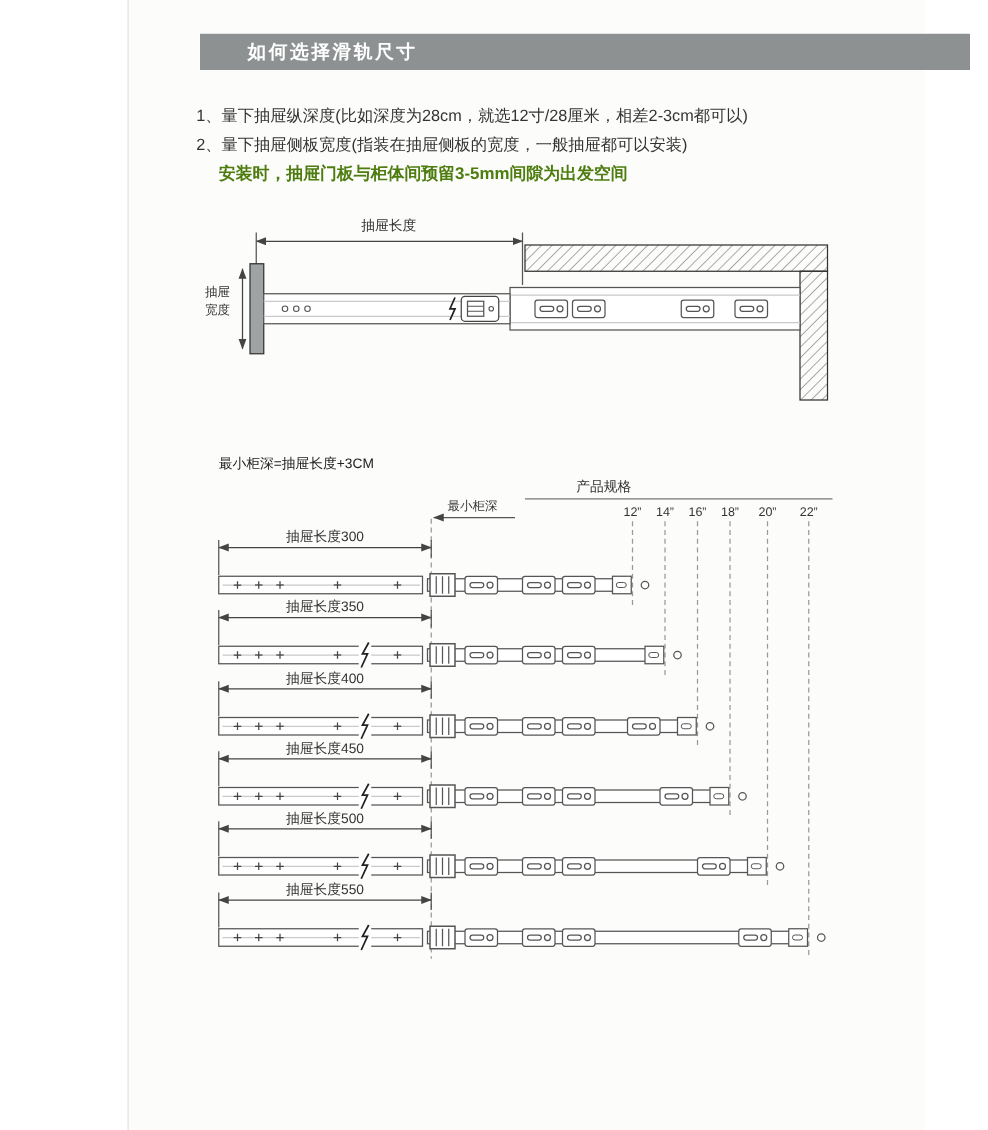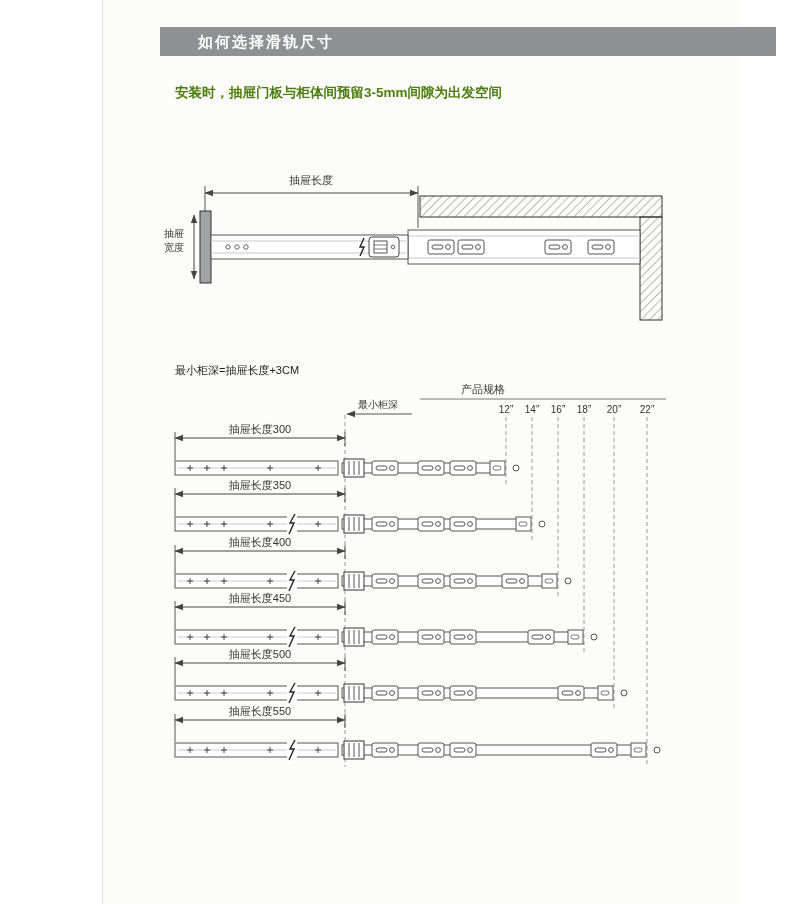--- a/index.html
+++ b/index.html
@@ -34,20 +34,22 @@
 
 <div class="page">
   <div class="content-bg"></div>
   <div class="left-rule"></div>
 
   <div class="header">
     <span>如何选择滑轨尺寸</span>
   </div>
 
   <div class="instructions">
+    <p>1、量下抽屉纵深度(比如深度为28cm，就选12寸/28厘米，相差2-3cm都可以)</p>
+    <p>2、量下抽屉侧板宽度(指装在抽屉侧板的宽度，一般抽屉都可以安装)</p>
     <p class="note">安装时，抽屉门板与柜体间预留3-5mm间隙为出发空间</p>
   </div>
 
   <svg class="top-diagram" width="520" height="170">
     <defs>
       <pattern id="hatch" patternUnits="userSpaceOnUse" width="6" height="6" patternTransform="rotate(45)">
         <line x1="0" y1="0" x2="0" y2="6" stroke="#777" stroke-width="1"></line>
       </pattern>
       <marker id="arrT" markerWidth="9" markerHeight="8" refX="8" refY="4" orient="auto-start-reverse" markerUnits="userSpaceOnUse">
         <path d="M0,0.8 L8.5,4 L0,7.2 Z" fill="#444"></path>

